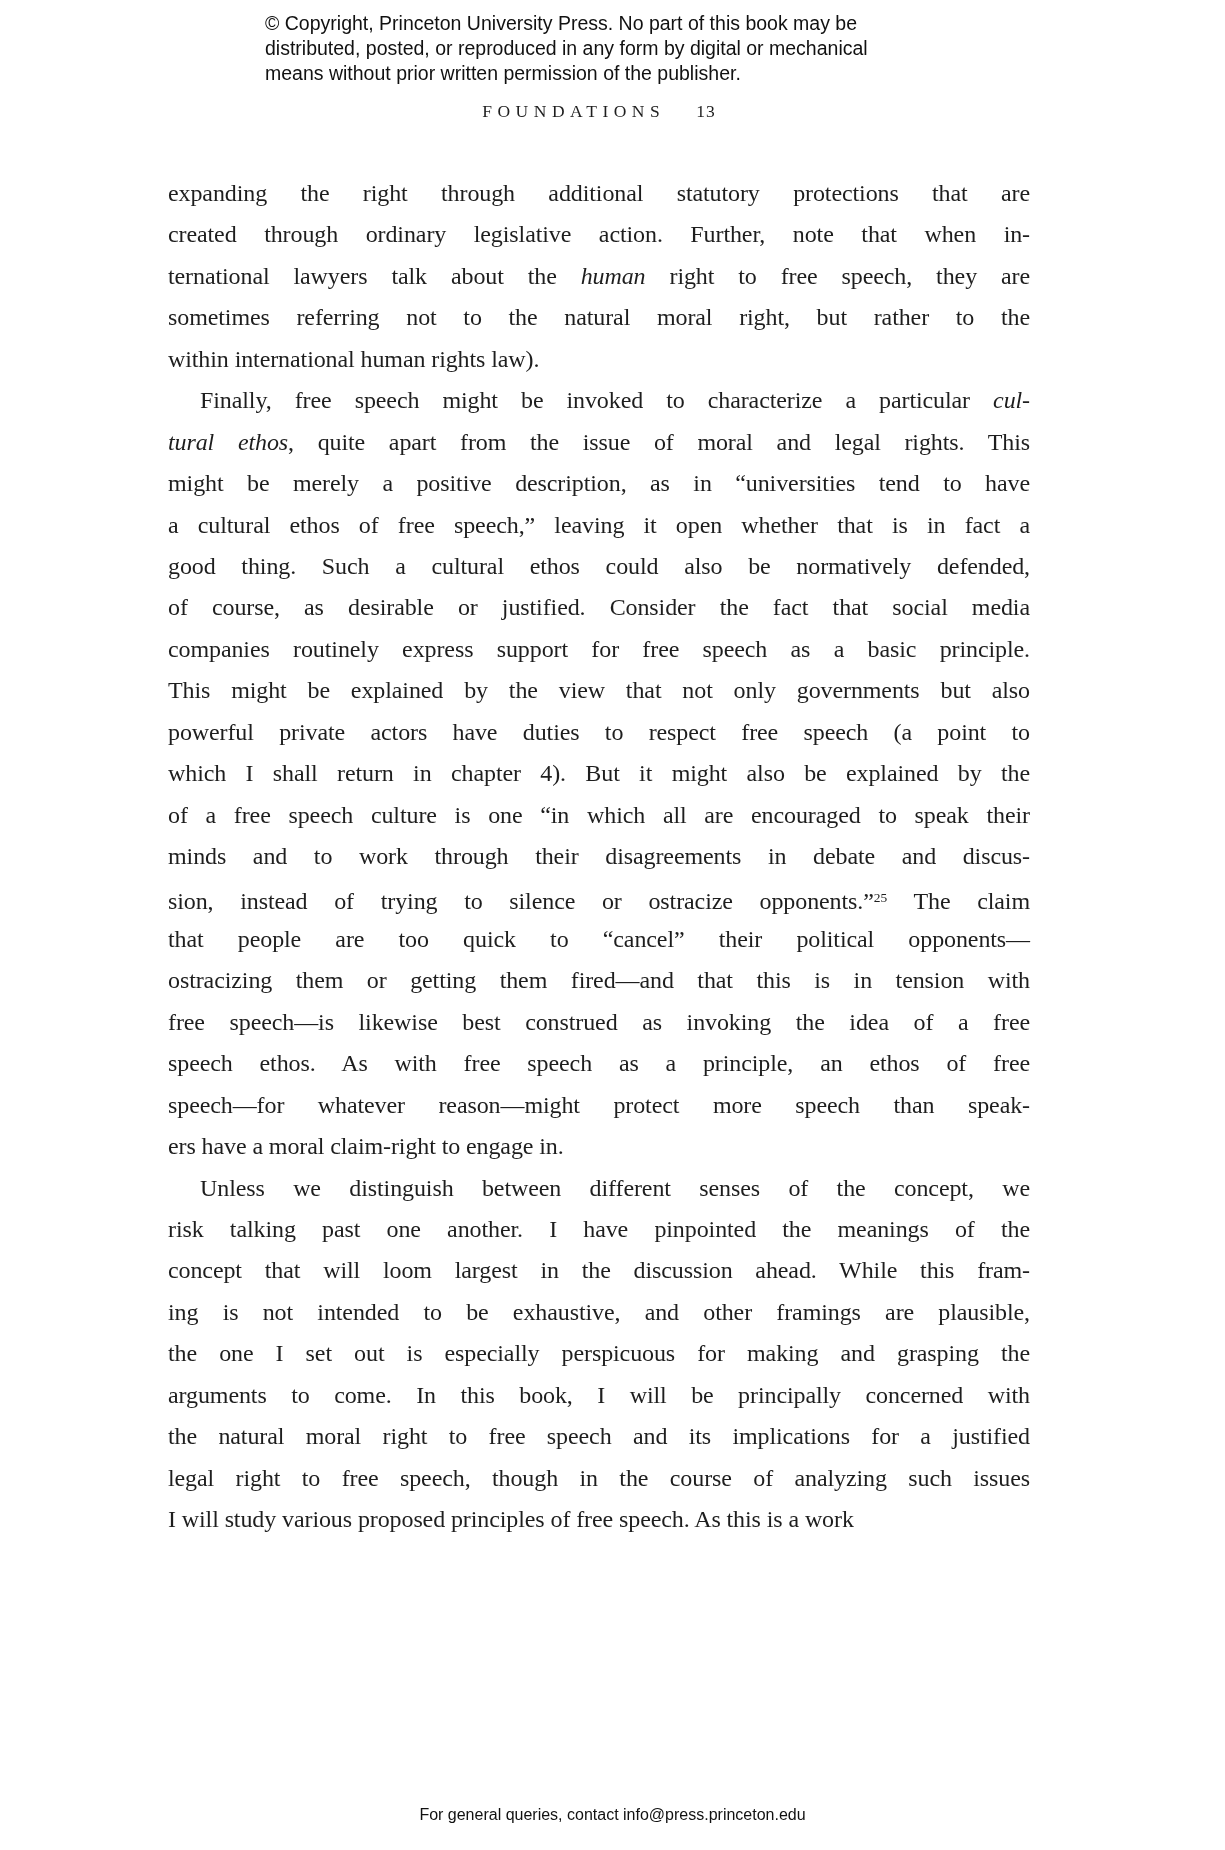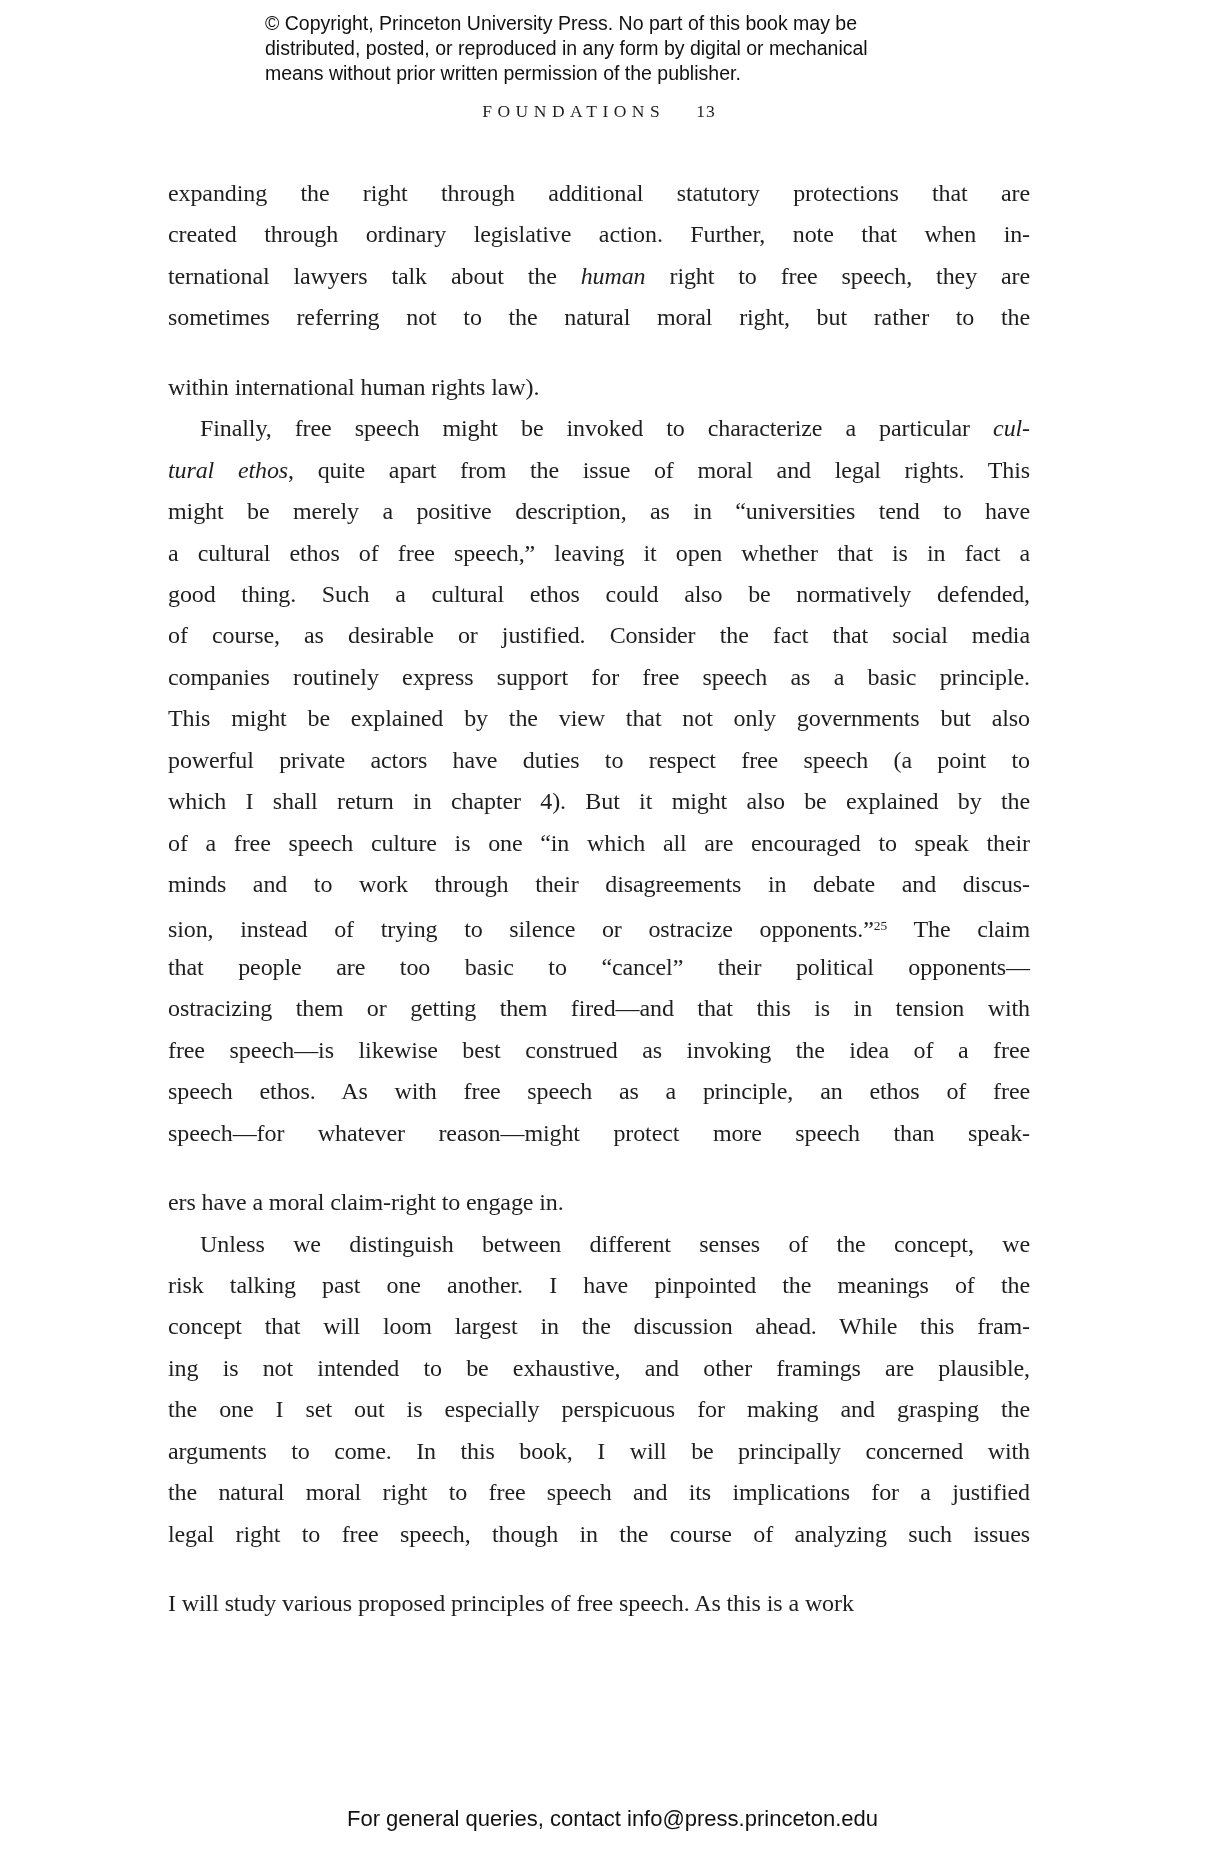--- a/index.html
+++ b/index.html
@@ -53,37 +53,37 @@
     line-height: 41.45px;
     color: #1e1e1e;
   }
   .line {
     text-align: justify;
     text-align-last: justify;
     text-justify: inter-word;
     height: 41.45px;
     overflow: visible;
   }
-  .line.last { text-align-last: left; margin-top: 28px; }
+  .line.last { text-align-last: left; }
   .line.indent { text-indent: 32px; }
   .it { font-style: italic; }
   .sup {
     font-size: 0.56em;
     vertical-align: 0.52em;
     letter-spacing: 0;
   }
   
   .footer {
     position: absolute;
     left: 0;
     top: 1806px;
     width: 100%;
     text-align: center;
     font-family: "Liberation Sans", sans-serif;
-    font-size: 22px;
+    font-size: 16px;
     color: #111111;
   }
 </style>
 </head>
 <body>
 
 <div class="page">
 
   <div class="copyright">
     <div>© Copyright, Princeton University Press. No part of this book may be</div>
@@ -110,21 +110,21 @@
         <div class="line"><span>a cultural ethos of free speech,” leaving it open whether that is in fact a</span></div>
         <div class="line"><span>good thing. Such a cultural ethos could also be normatively defended,</span></div>
         <div class="line"><span>of course, as desirable or justified. Consider the fact that social media</span></div>
         <div class="line"><span>companies routinely express support for free speech as a basic principle.</span></div>
         <div class="line"><span>This might be explained by the view that not only governments but also</span></div>
         <div class="line"><span>powerful private actors have duties to respect free speech (a point to</span></div>
         <div class="line"><span>which I shall return in chapter 4). But it might also be explained by the</span></div>
         <div class="line"><span>of a free speech culture is one “in which all are encouraged to speak their</span></div>
         <div class="line"><span>minds and to work through their disagreements in debate and discus-</span></div>
         <div class="line"><span>sion, instead of trying to silence or ostracize opponents.”</span><span class="sup">25</span><span> The claim</span></div>
-        <div class="line"><span>that people are too basic to “cancel” their political opponents—</span></div>
+        <div class="line"><span>that people are too quick to “cancel” their political opponents—</span></div>
         <div class="line"><span>ostracizing them or getting them fired—and that this is in tension with</span></div>
         <div class="line"><span>free speech—is likewise best construed as invoking the idea of a free</span></div>
         <div class="line"><span>speech ethos. As with free speech as a principle, an ethos of free</span></div>
         <div class="line"><span>speech—for whatever reason—might protect more speech than speak-</span></div>
         <div class="line last"><span>ers have a moral claim-right to engage in.</span></div>
       </div>
       <div class="para">
         <div class="line indent"><span>Unless we distinguish between different senses of the concept, we</span></div>
         <div class="line"><span>risk talking past one another. I have pinpointed the meanings of the</span></div>
         <div class="line"><span>concept that will loom largest in the discussion ahead. While this fram-</span></div>

